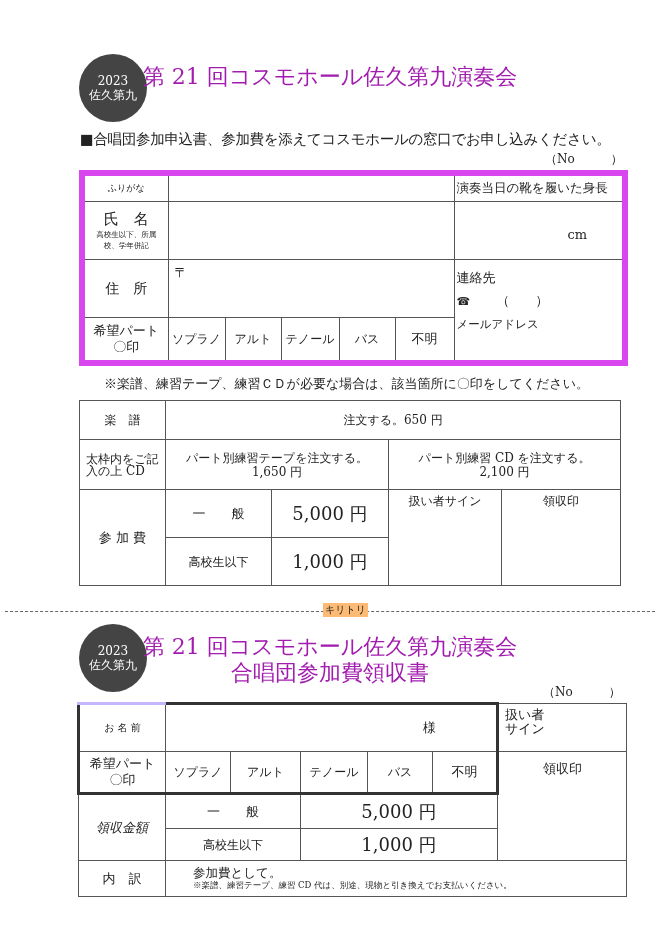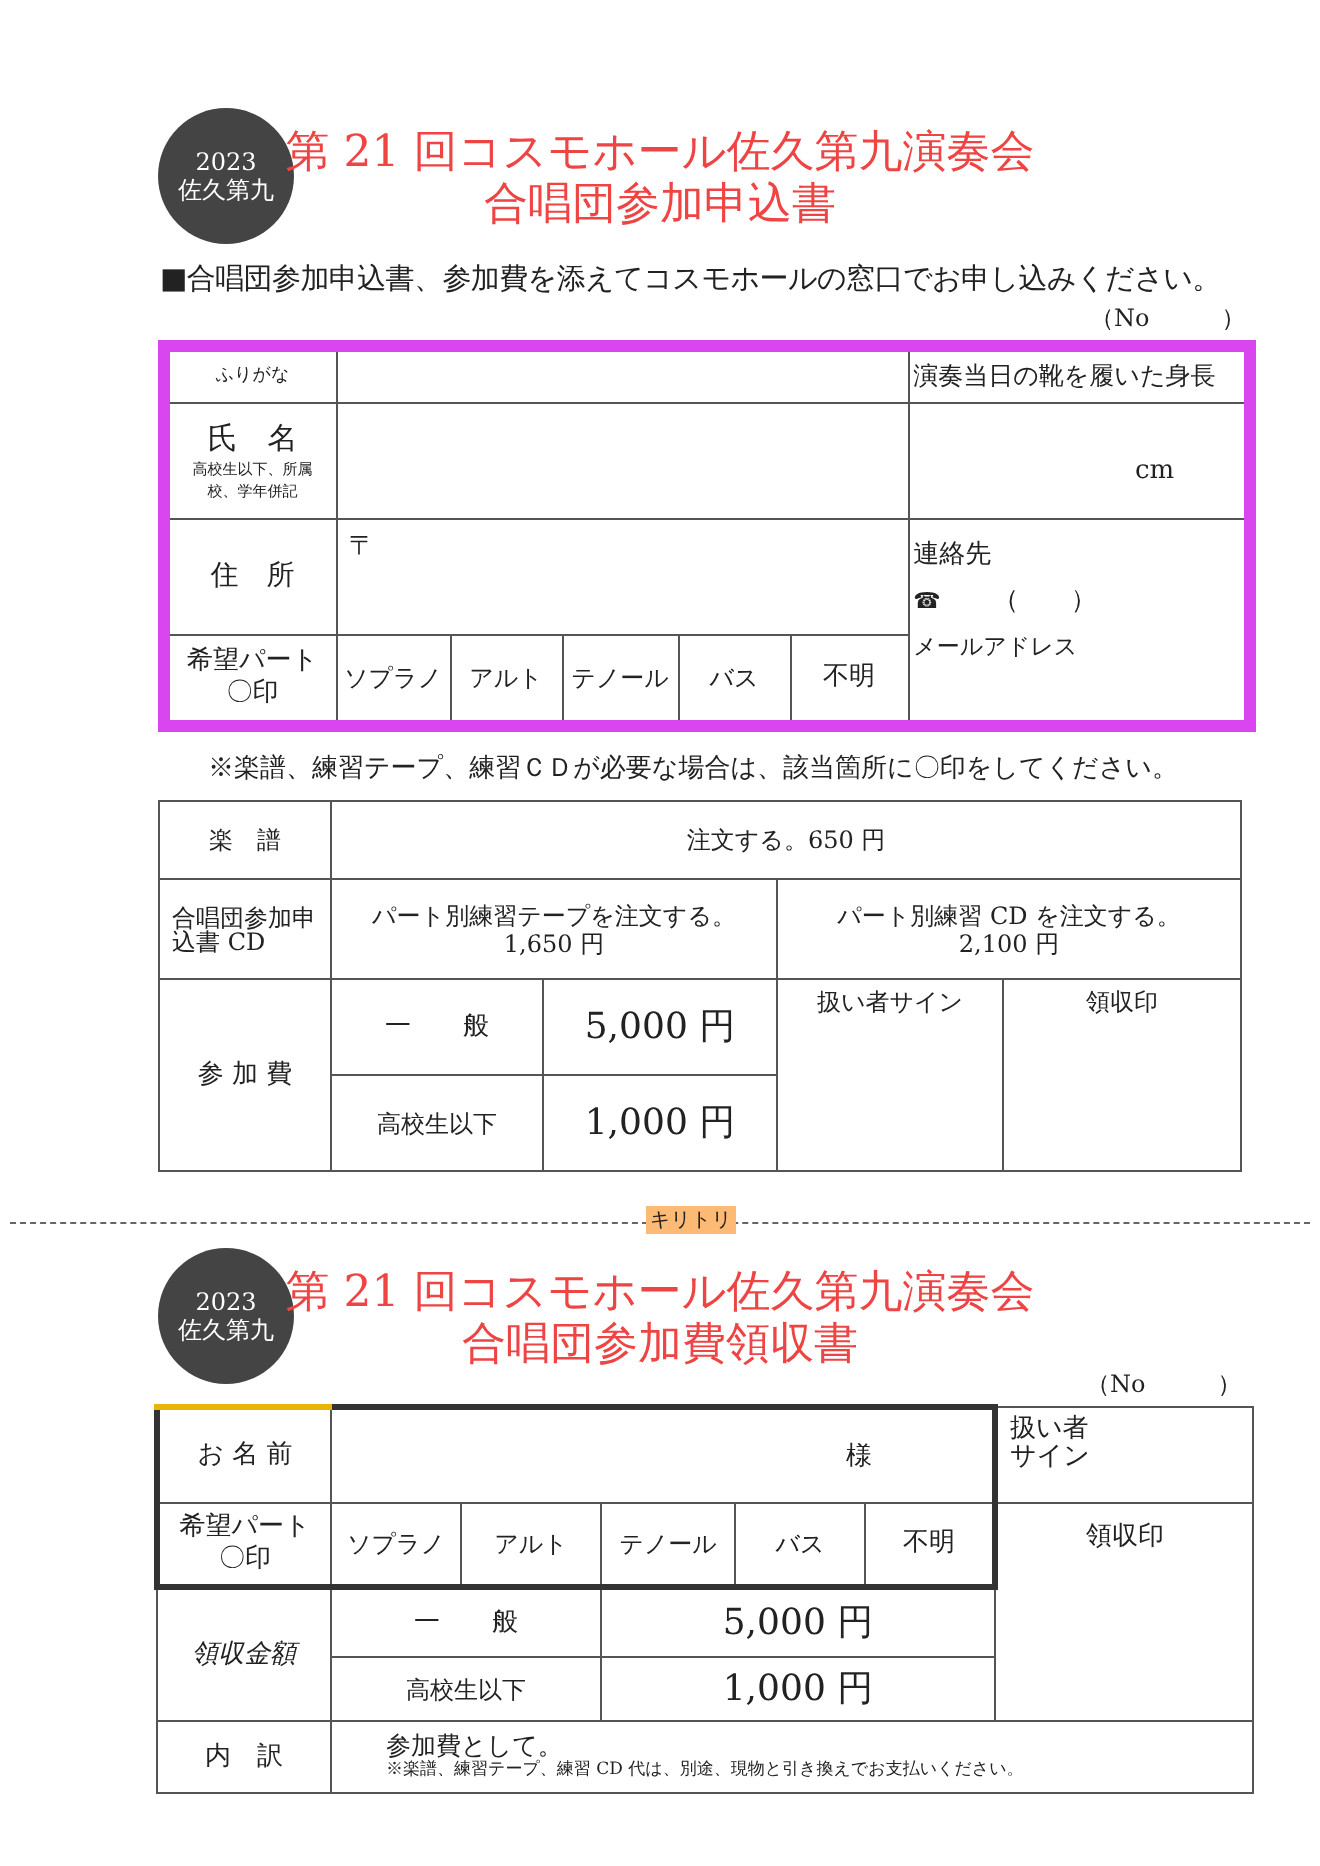--- a/index.html
+++ b/index.html
@@ -1,21 +1,21 @@
 <!DOCTYPE html>
 <html><head>
   <meta charset="utf-8">
   <style>
     * { box-sizing: border-box; margin: 0; padding: 0; }
     html, body { width: 660px; height: 933px; background: #fff; overflow: hidden; }
     body { position: relative; font-family: "DejaVu Serif", "Liberation Serif", serif; color: #222; }
 
     .badge { position: absolute; width: 68px; height: 68px; border-radius: 50%; background: #444; color: #fff;
       display: flex; flex-direction: column; align-items: center; justify-content: center; font-size: 12px; line-height: 14px; }
-    .title { position: absolute; left: 130px; width: 400px; text-align: center; font-size: 22px; line-height: 26px; color: #ef4444; }
+    .title { position: absolute; left: 130px; width: 400px; text-align: center; font-size: 22px; line-height: 26px; color: #a21caf; }
     .instr { position: absolute; left: 80px; top: 130px; font-size: 14.5px; white-space: nowrap; letter-spacing: -0.3px; }
     .no { position: absolute; font-size: 12px; white-space: nowrap; }
 
     table { position: absolute; border-collapse: collapse; table-layout: fixed; }
     td { border: 1px solid #555; font-size: 12px; text-align: center; vertical-align: middle; padding: 0; line-height: 14px; }
     .thick { border: 6px solid #d946ef; }
 
     .t1 { left: 79px; top: 170px; width: 543px; }
     .note1 { position: absolute; left: 104px; top: 375px; font-size: 13px; white-space: nowrap; }
     .t2 { left: 79px; top: 400px; width: 541px; }
@@ -25,21 +25,20 @@
   </style>
 </head>
 <body>
 
 <div class="badge" style="left:79px; top:54px;">
   <span>2023</span>
   <span>佐久第九</span>
 </div>
 <div class="title" style="top:64px;">
   <div>第 21 回コスモホール佐久第九演奏会</div>
-  <div>合唱団参加申込書</div>
 </div>
 <div class="instr">■合唱団参加申込書、参加費を添えてコスモホールの窓口でお申し込みください。</div>
 <div class="no" style="left:545px; top:151px;">（No　　　）</div>
 
 <table class="t1 thick">
   <colgroup>
     <col style="width:86px">
       <col style="width:57px">
       <col style="width:56px">
       <col style="width:58px">
@@ -100,21 +99,21 @@
       <col style="width:117px">
       <col style="width:113px">
       <col style="width:119px">
   </colgroup>
   <tbody>
       <tr style="height:39px">
     <td style="font-size:12px;">楽　譜</td>
     <td colspan="4">注文する。650 円</td>
   </tr>
   <tr style="height:50px">
-    <td style="font-size:12px; text-align:left; padding-left:6px; line-height:12px;">合唱団参加申込書 CD</td>
+    <td style="font-size:12px; text-align:left; padding-left:6px; line-height:12px;">太枠内をご記入の上 CD</td>
     <td colspan="2">
       <div>パート別練習テープを注文する。</div>
       <div>1,650 円</div>
     </td>
     <td colspan="2">
       <div>パート別練習 CD を注文する。</div>
       <div>2,100 円</div>
     </td>
   </tr>
   <tr style="height:48px">
@@ -149,21 +148,21 @@
     <col style="width:87px">
       <col style="width:65px">
       <col style="width:70px">
       <col style="width:67px">
       <col style="width:65px">
       <col style="width:65px">
       <col style="width:129px">
   </colgroup>
   <tbody>
       <tr style="height:48px">
-    <td style="border-left:3px solid #333; border-top:3px solid #eab308; font-size:13px;">お 名 前</td>
+    <td style="border-left:3px solid #333; border-top:3px solid #c4b5fd; font-size:10px;">お 名 前</td>
     <td colspan="5" style="border-top:3px solid #333; border-right:3px solid #333; text-align:right; padding-right:60px;">
       <span style="font-size:13px;">様</span>
     </td>
     <td style="text-align:left; vertical-align:top; padding:4px 0 0 6px; font-size:13px;">
       <div>扱い者</div>
       <div>サイン</div>
     </td>
   </tr>
   <tr style="height:42px">
     <td style="border-left:3px solid #333; border-bottom:3px solid #333; font-size:13px; line-height:16px;">

